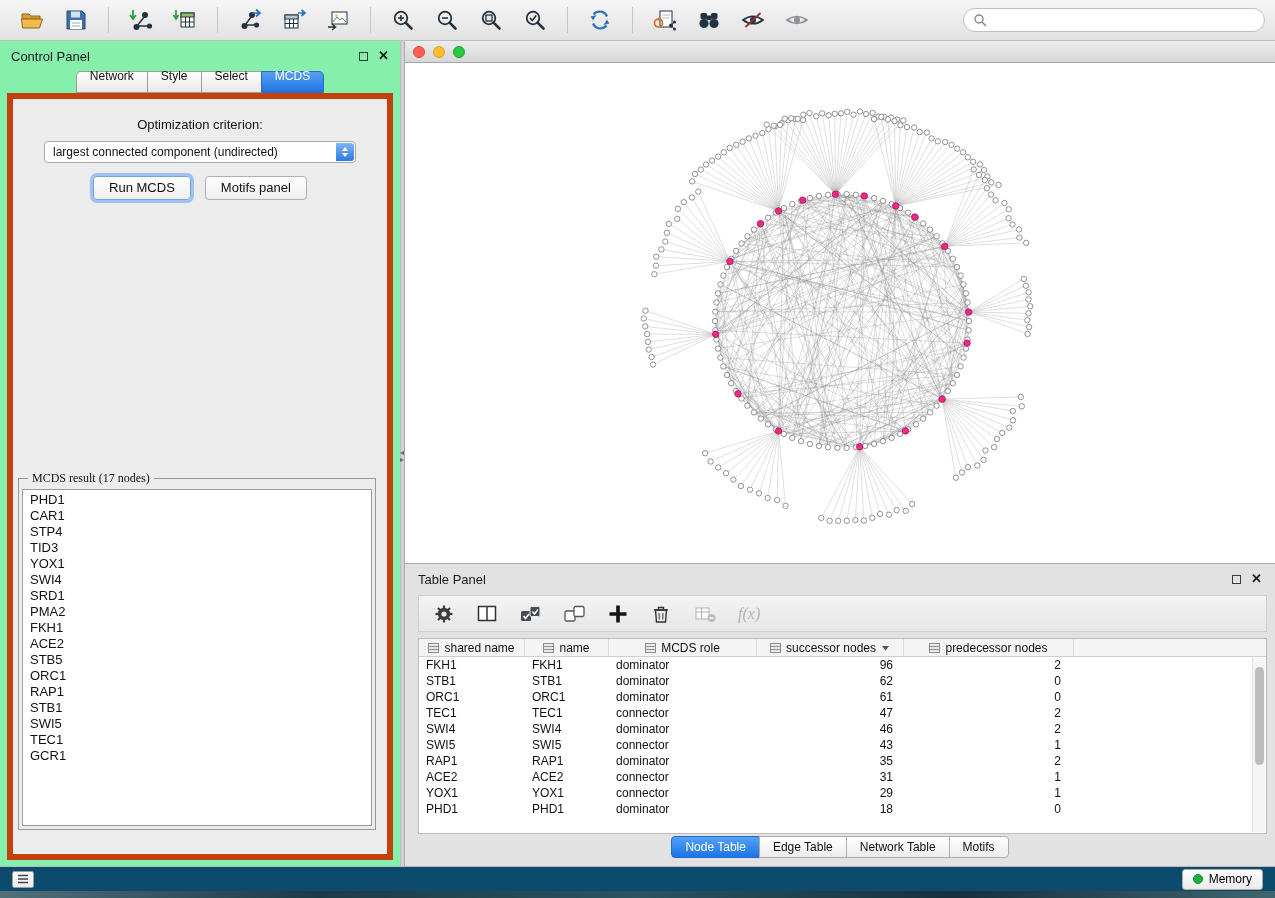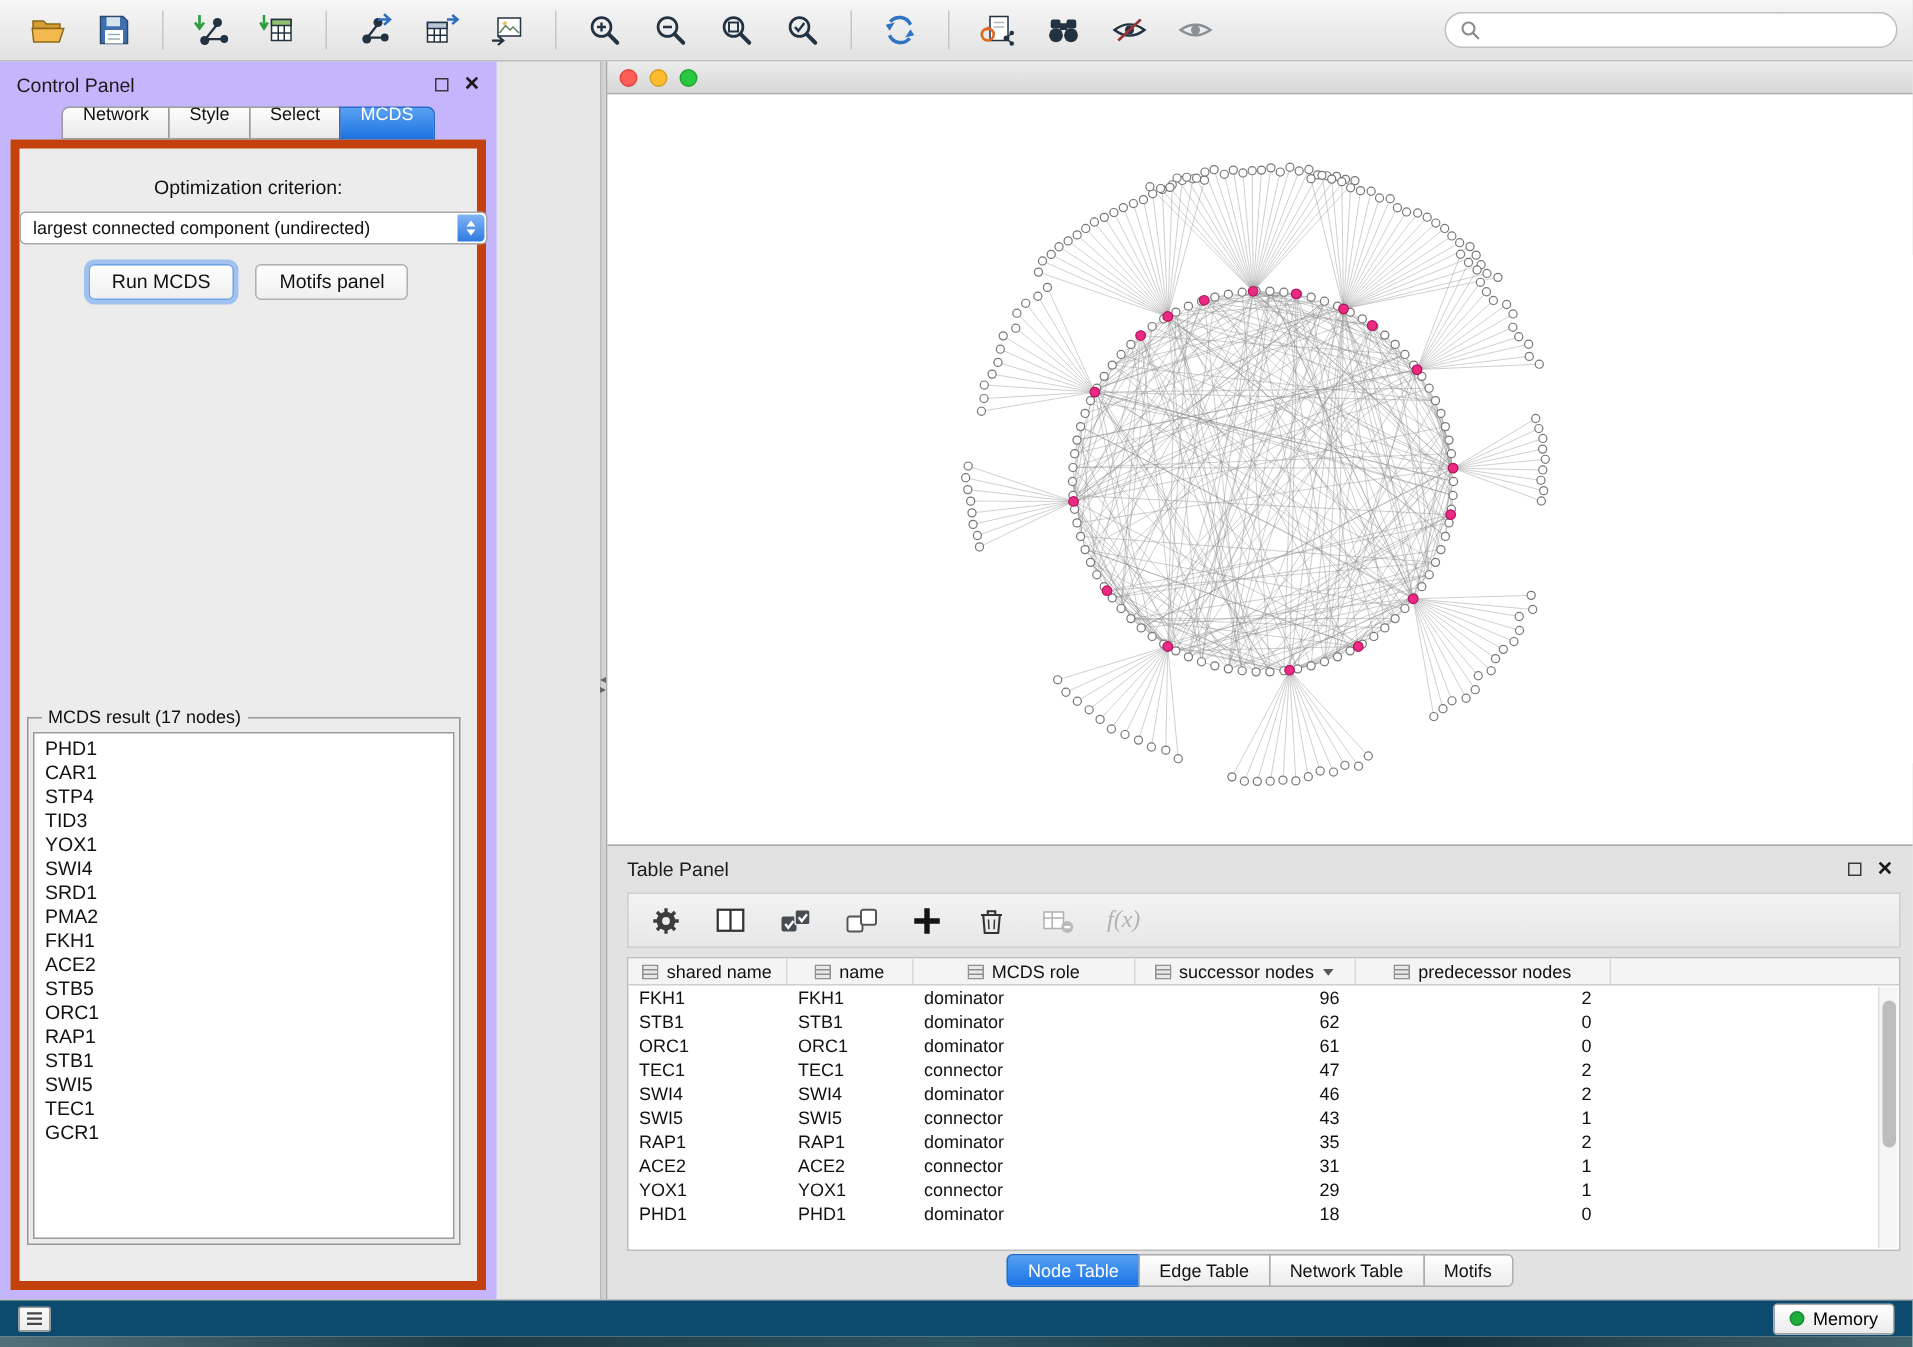--- a/index.html
+++ b/index.html
@@ -16,21 +16,21 @@
   }
   .tbtn { background:none; border:none; padding:2px; margin:0 7px; display:flex; align-items:center; }
   .sep { width:1px; height:26px; background:#c6c6c6; margin:0 10px; }
   .search-box {
     margin-left:auto; width:302px; height:24px; background:#fff; border:1px solid #bfbfbf;
     border-radius:13px; display:flex; align-items:center; padding:0 9px; gap:6px;
   }
   .search-box input { border:none; outline:none; flex:1; font-size:12px; background:transparent; font-family:"Liberation Sans",sans-serif; }
 
   
-  #control-panel { position:absolute; left:0; top:41px; width:331px; bottom:32px; background:#c4b5fd; }
+  #control-panel { position:absolute; left:0; top:41px; width:400px; bottom:32px; background:#86efac; }
   #vsplit { position:absolute; left:400px; top:41px; width:5px; bottom:32px; background:#d2d2d2; border-left:1px solid #bbb; border-right:1px solid #aaa; }
   .vsplit-handle { position:absolute; top:408px; left:-1px; font-size:8px; color:#666; line-height:7px; }
   .panel-head { height:30px; display:flex; align-items:center; padding:0 11px; font-size:13px; color:#1b1b1b; }
   .win-btns { margin-left:auto; display:flex; gap:10px; align-items:center; }
   .float-btn { width:9px; height:9px; border:1.5px solid #3a3a3a; display:inline-block; background:transparent; }
   .close-x { font-size:13px; font-weight:bold; color:#1b1b1b; line-height:12px; }
   .tabs-row { display:flex; justify-content:center; position:relative; z-index:2; margin-bottom:-1px; height:22px; }
   .tab {
     font-size:12px; padding:3px 13px 16px; background:linear-gradient(#fefefe,#e9e9e9);
     border:1px solid #9c9c9c; margin-left:-1px; color:#111; display:flex; align-items:center;
@@ -50,21 +50,21 @@
   }
   .stp-up { width:0; height:0; border-left:3.5px solid transparent; border-right:3.5px solid transparent; border-bottom:4.5px solid #fff; }
   .stp-dn { width:0; height:0; border-left:3.5px solid transparent; border-right:3.5px solid transparent; border-top:4.5px solid #fff; }
   .btn-row { display:flex; justify-content:center; gap:14px; margin-top:13px; }
   .mac-btn {
     font-size:13px; padding:3px 15px 4px; background:linear-gradient(#ffffff,#efefef);
     border:1px solid #b0b0b0; border-radius:4px; font-family:"Liberation Sans",sans-serif; color:#111;
   }
   .mac-btn.focused { box-shadow:0 0 0 3px rgba(100,160,245,.55); border-color:#6ea4e8; }
   .mcds-fieldset { position:absolute; left:5px; right:11px; top:372px; bottom:24px; border:1px solid #979797; margin:0; padding:3px; background:#ececec; }
-  .mcds-fieldset legend { font-size:12px; padding:0 4px; margin-left:6px; }
+  .mcds-fieldset legend { font-size:12px; padding:0 4px; margin-left:6px;font-family:Liberation Serif, serif; }
   .mcds-list {
     width:100%; height:100%; background:#fff; border:1px solid #9a9a9a; overflow:hidden;
     font-size:13px; line-height:16px; padding:2px 0 0 7px;
   }
 
   
   #right { position:absolute; left:405px; top:41px; right:0; bottom:32px; }
   #network-window { position:absolute; top:0; left:0; right:0; height:522px; }
   .net-titlebar {
     height:22px; background:linear-gradient(#ececec,#d7d7d7); border-bottom:1px solid #a8a8a8;

